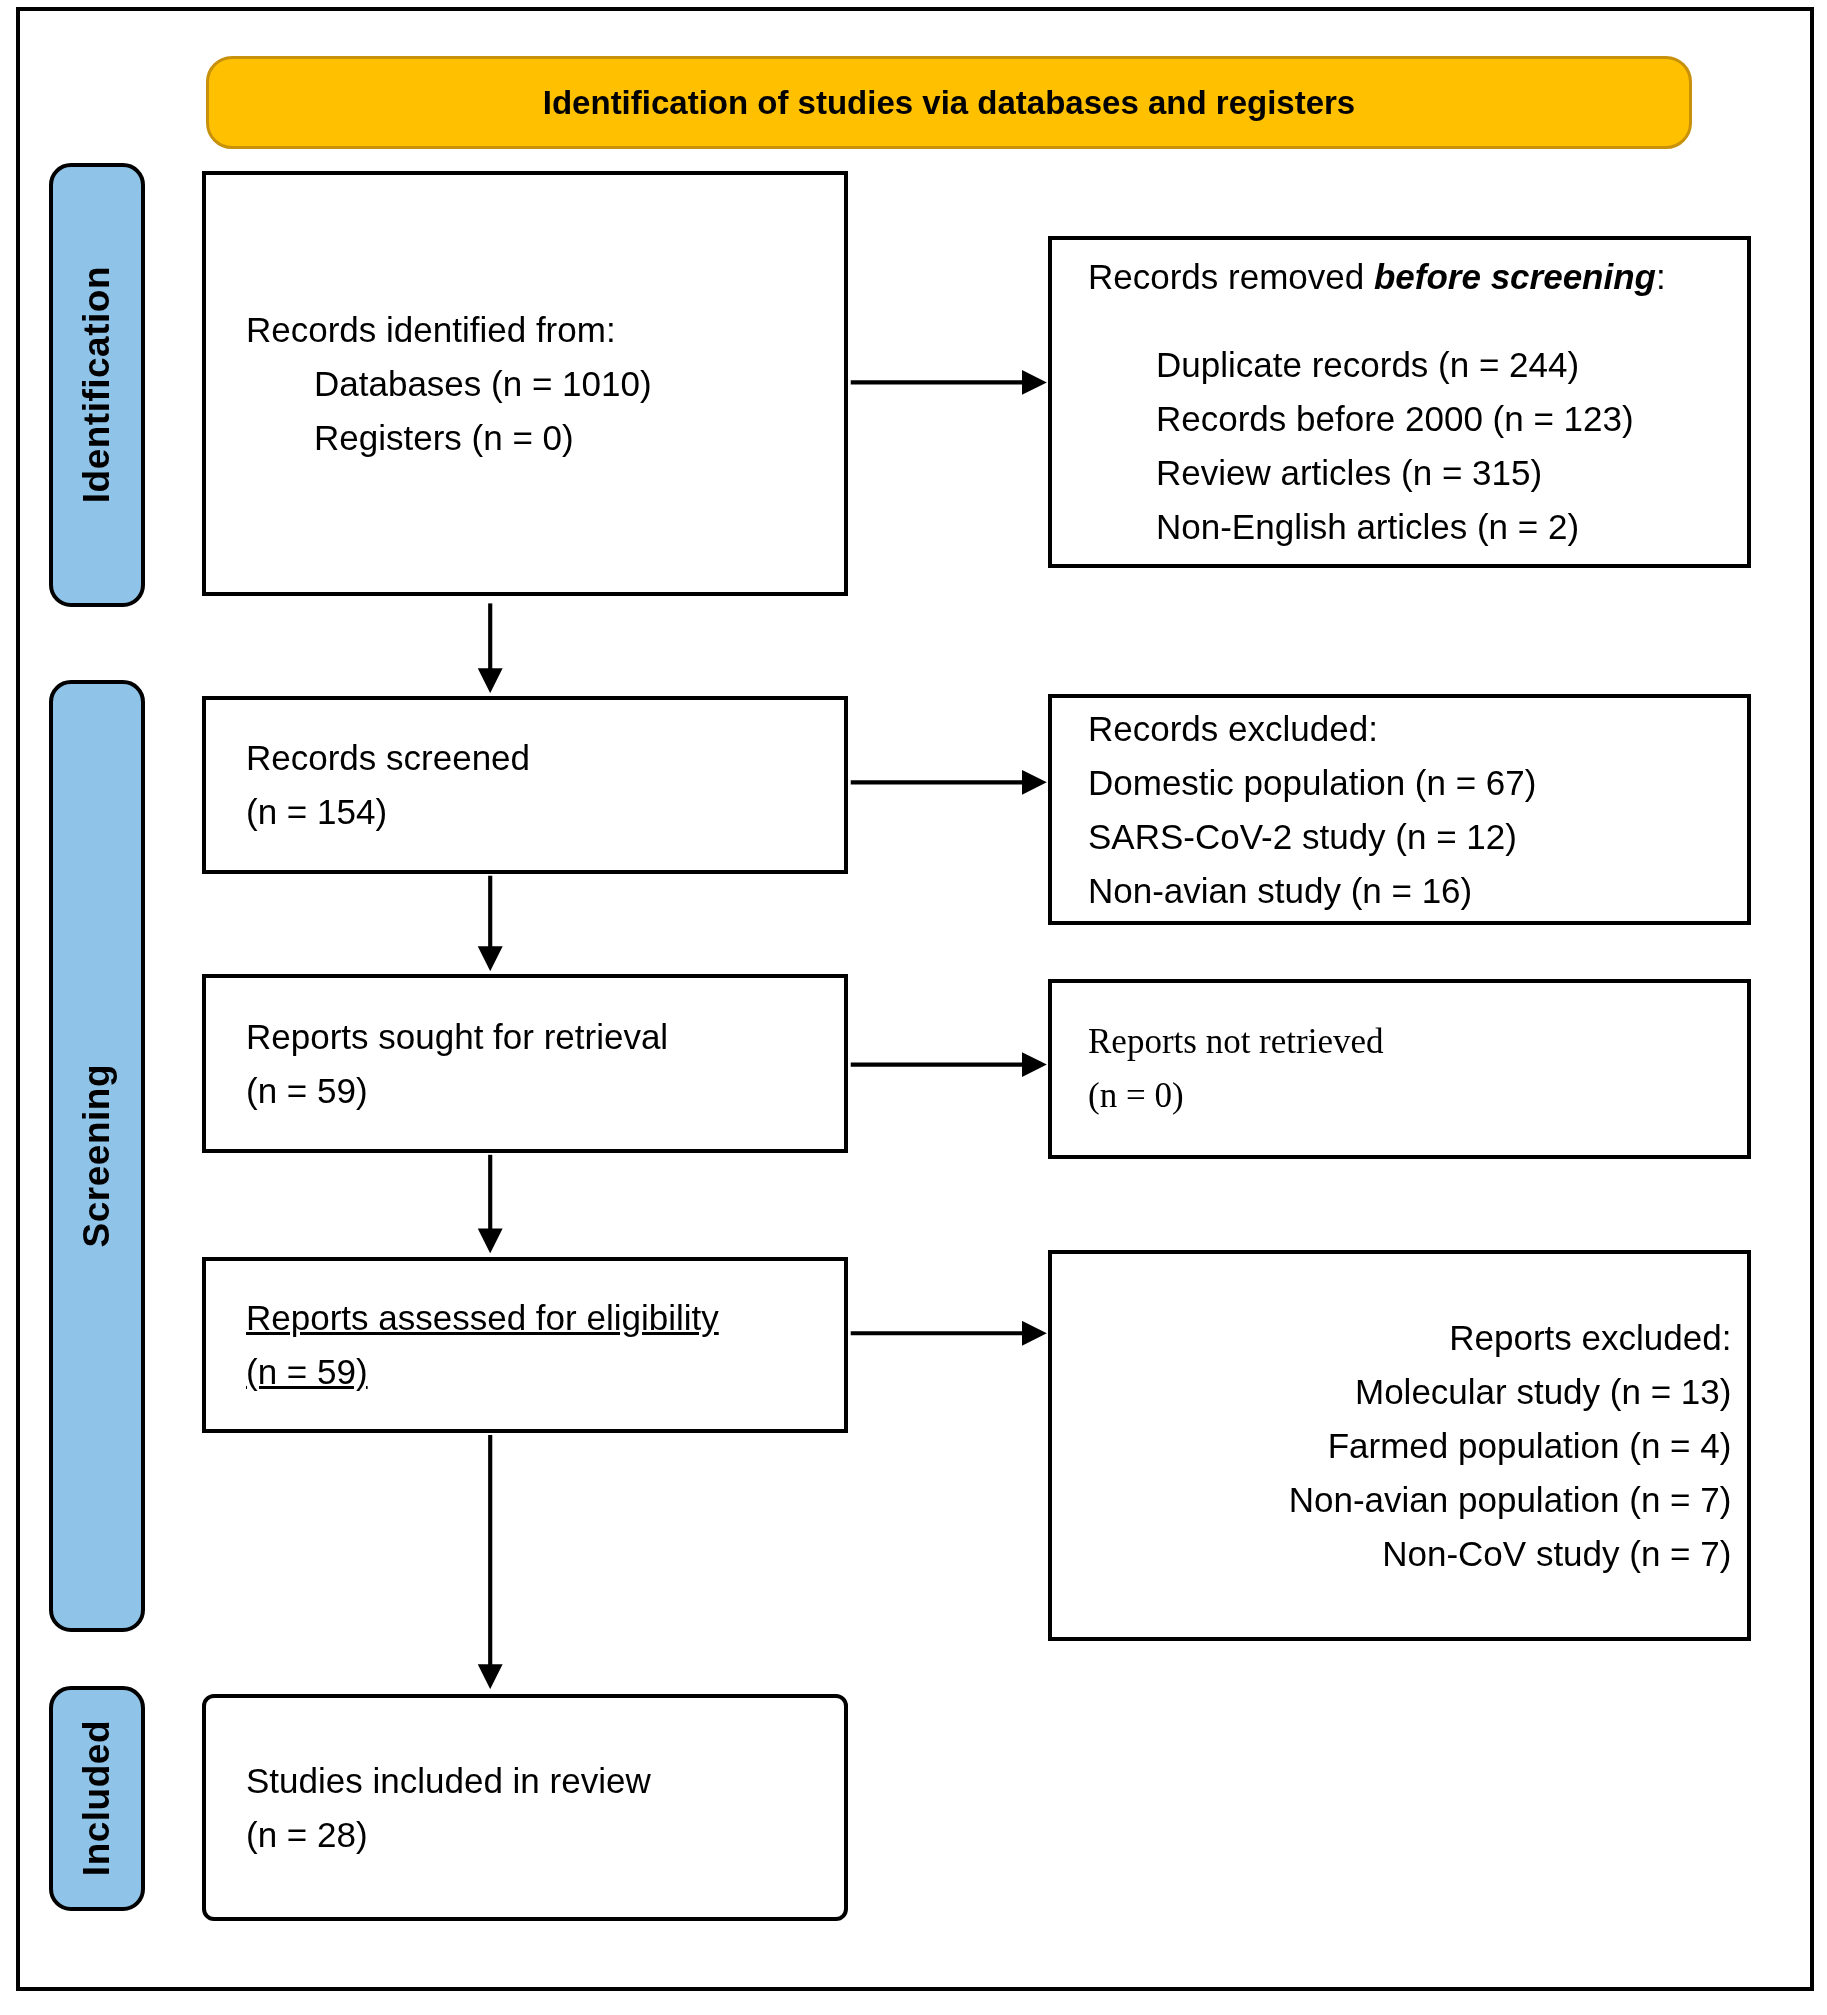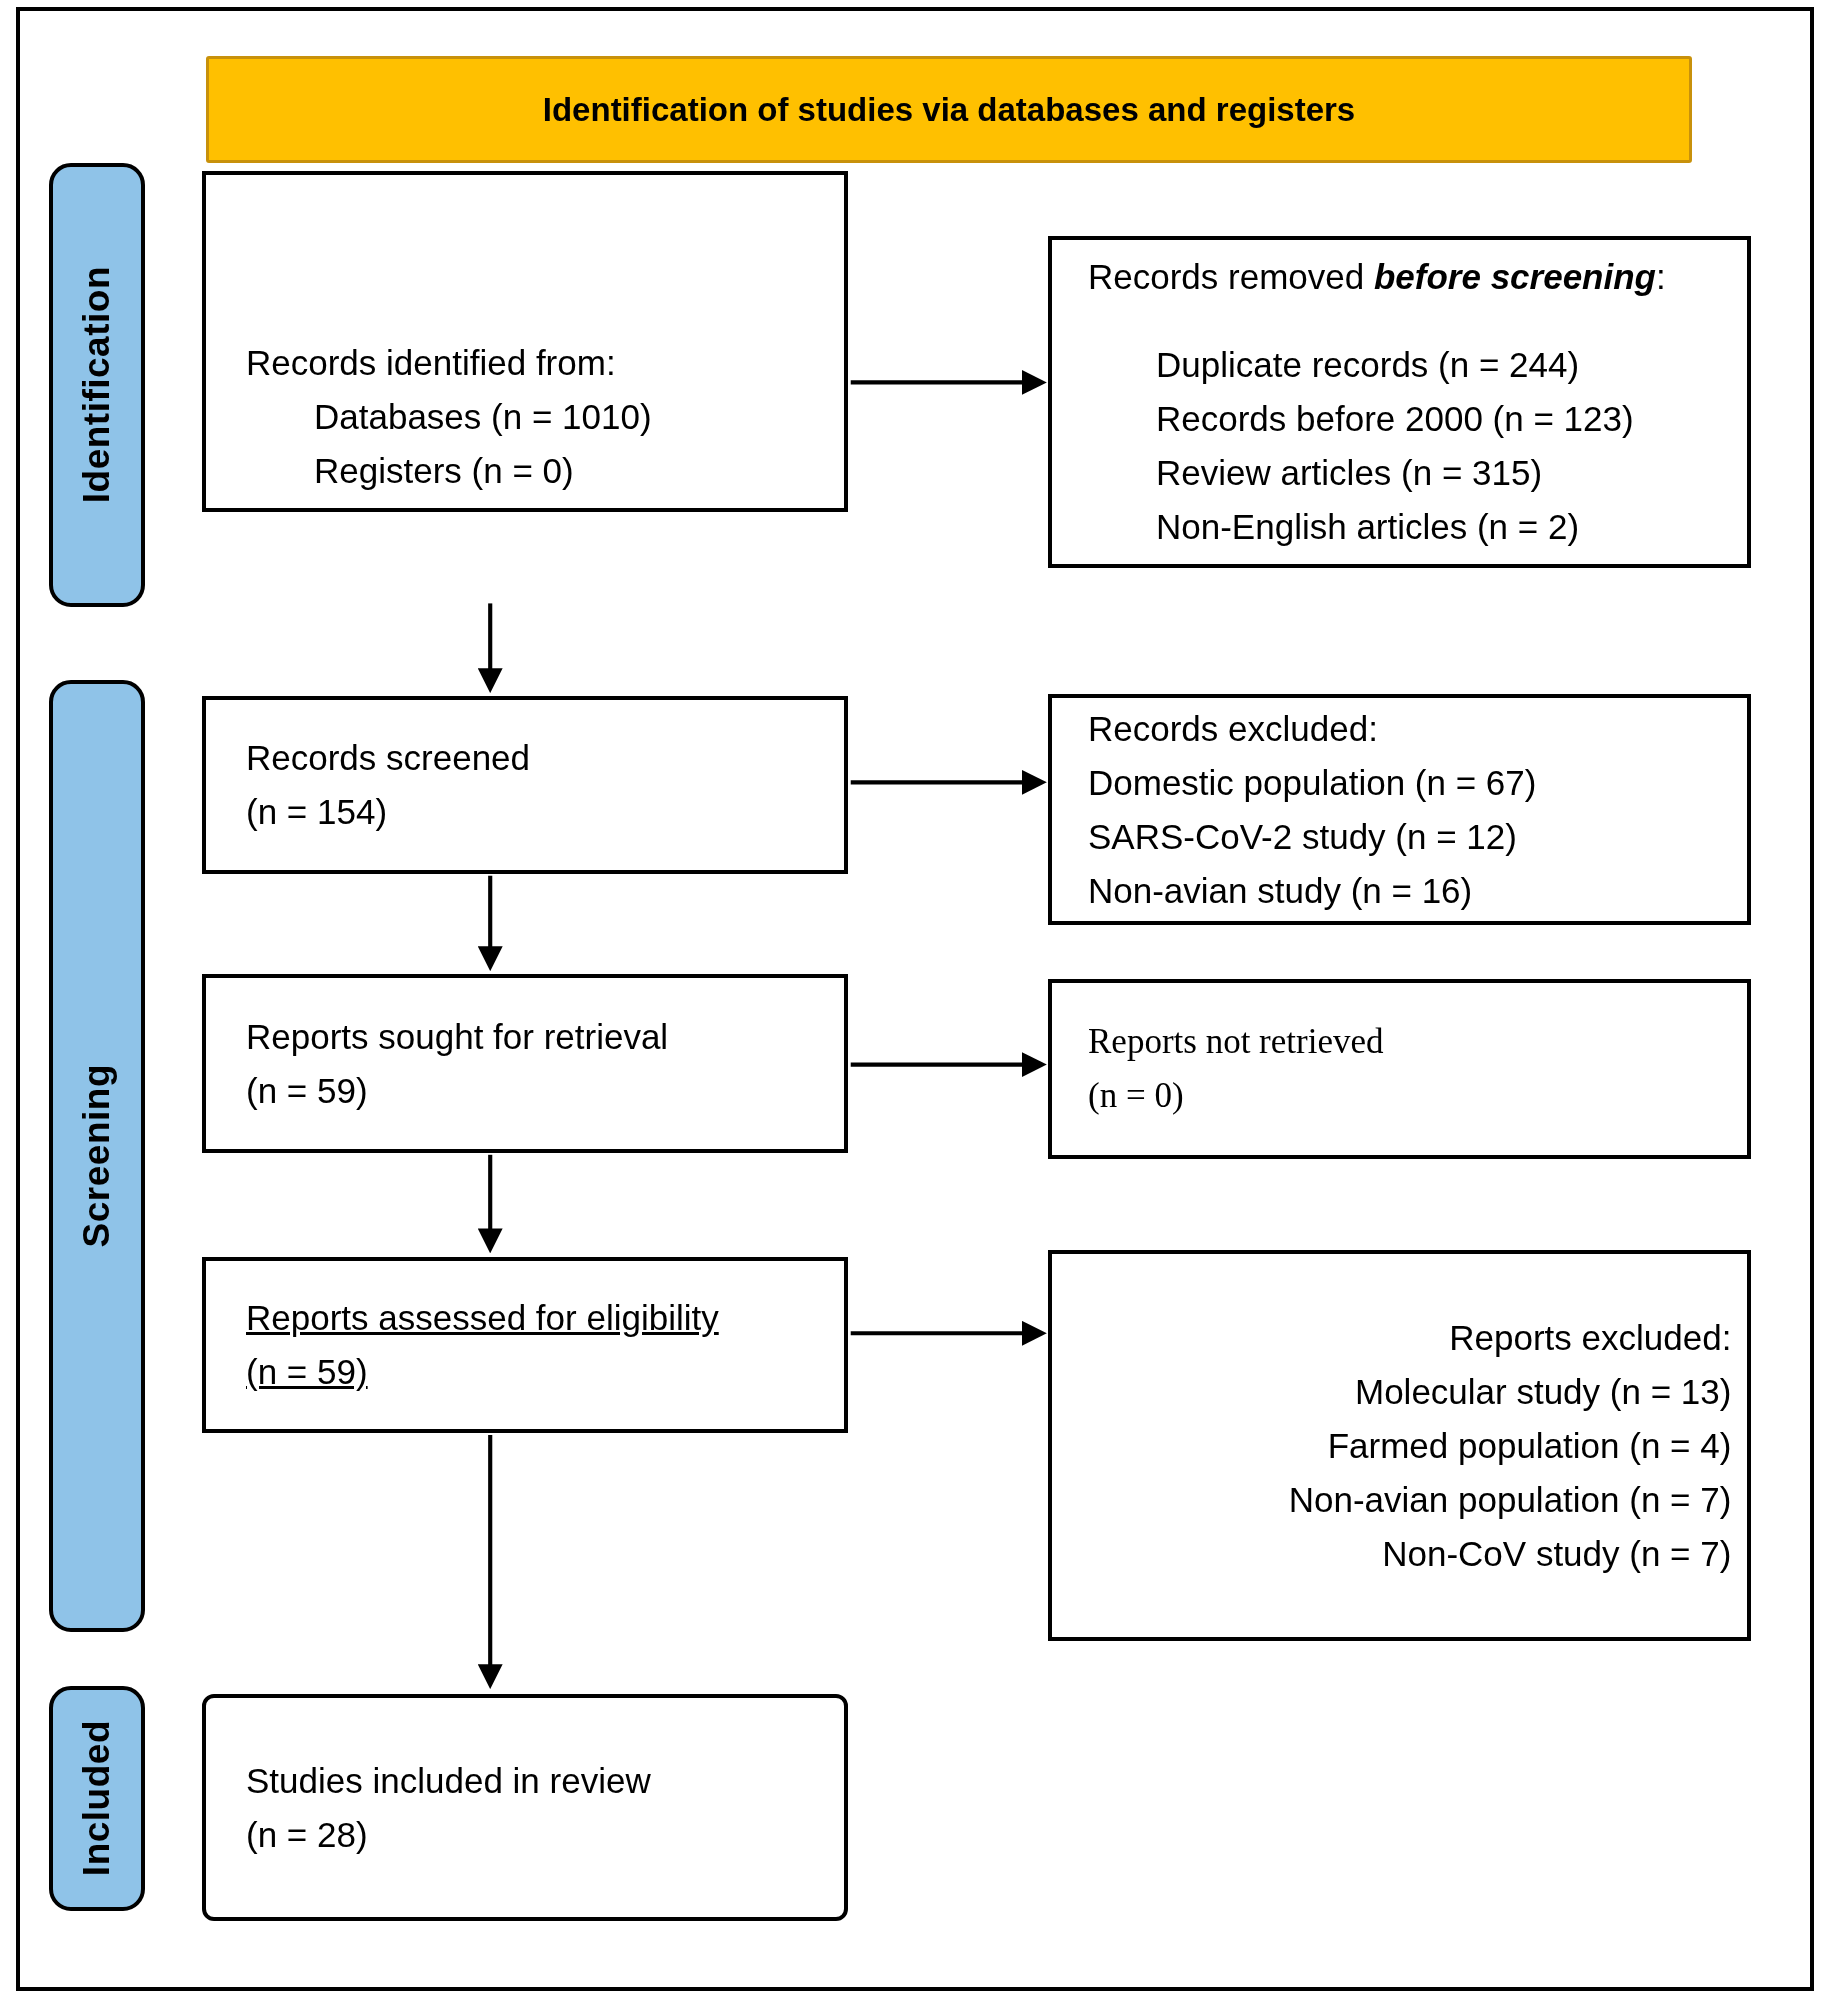--- a/index.html
+++ b/index.html
@@ -16,24 +16,24 @@
     background:var(--bg);
     font-family:"Liberation Sans","DejaVu Sans",sans-serif;
     color:#000;
   }
   .frame{
     position:absolute;left:15.6px;top:7.3px;width:1798px;height:1984px;
     border:4.7px solid var(--line-color);
     box-sizing:border-box;
   }
   .banner{
-    position:absolute;left:206px;top:56px;width:1486px;height:107px;
+    position:absolute;left:206px;top:56px;width:1486px;height:93px;
     background:var(--banner-fill);
     border:3.6px solid var(--banner-border);
-    border-radius:3px;
+    border-radius:26px;
     box-sizing:border-box;
     display:flex;align-items:center;justify-content:center;
     font-size:33px;font-weight:bold;
   }
   .stage{
     position:absolute;left:49px;width:96px;
     background:var(--stage-fill);
     border:4.2px solid var(--line-color);
     border-radius:22px;
     box-sizing:border-box;
@@ -80,21 +80,21 @@
   <div class="stage" style="top:163px;height:444px;">
     <span class="vtext">Identification</span>
   </div>
   <div class="stage" style="top:680px;height:952px;">
     <span class="vtext">Screening</span>
   </div>
   <div class="stage" style="top:1686px;height:225px;">
     <span class="vtext">Included</span>
   </div>
 
-  <div class="box leftcol" style="top:171px;height:341px;justify-content:flex-end;">
+  <div class="box leftcol" style="top:171px;height:425px;">
     <div class="line">Records identified from:</div>
     <div class="line indent">Databases (n = 1010)</div>
     <div class="line indent">Registers (n = 0)</div>
   </div>
 
   <div class="box leftcol" style="top:696px;height:178px;">
     <div class="line">Records screened</div>
     <div class="line">(n = 154)</div>
   </div>
 

